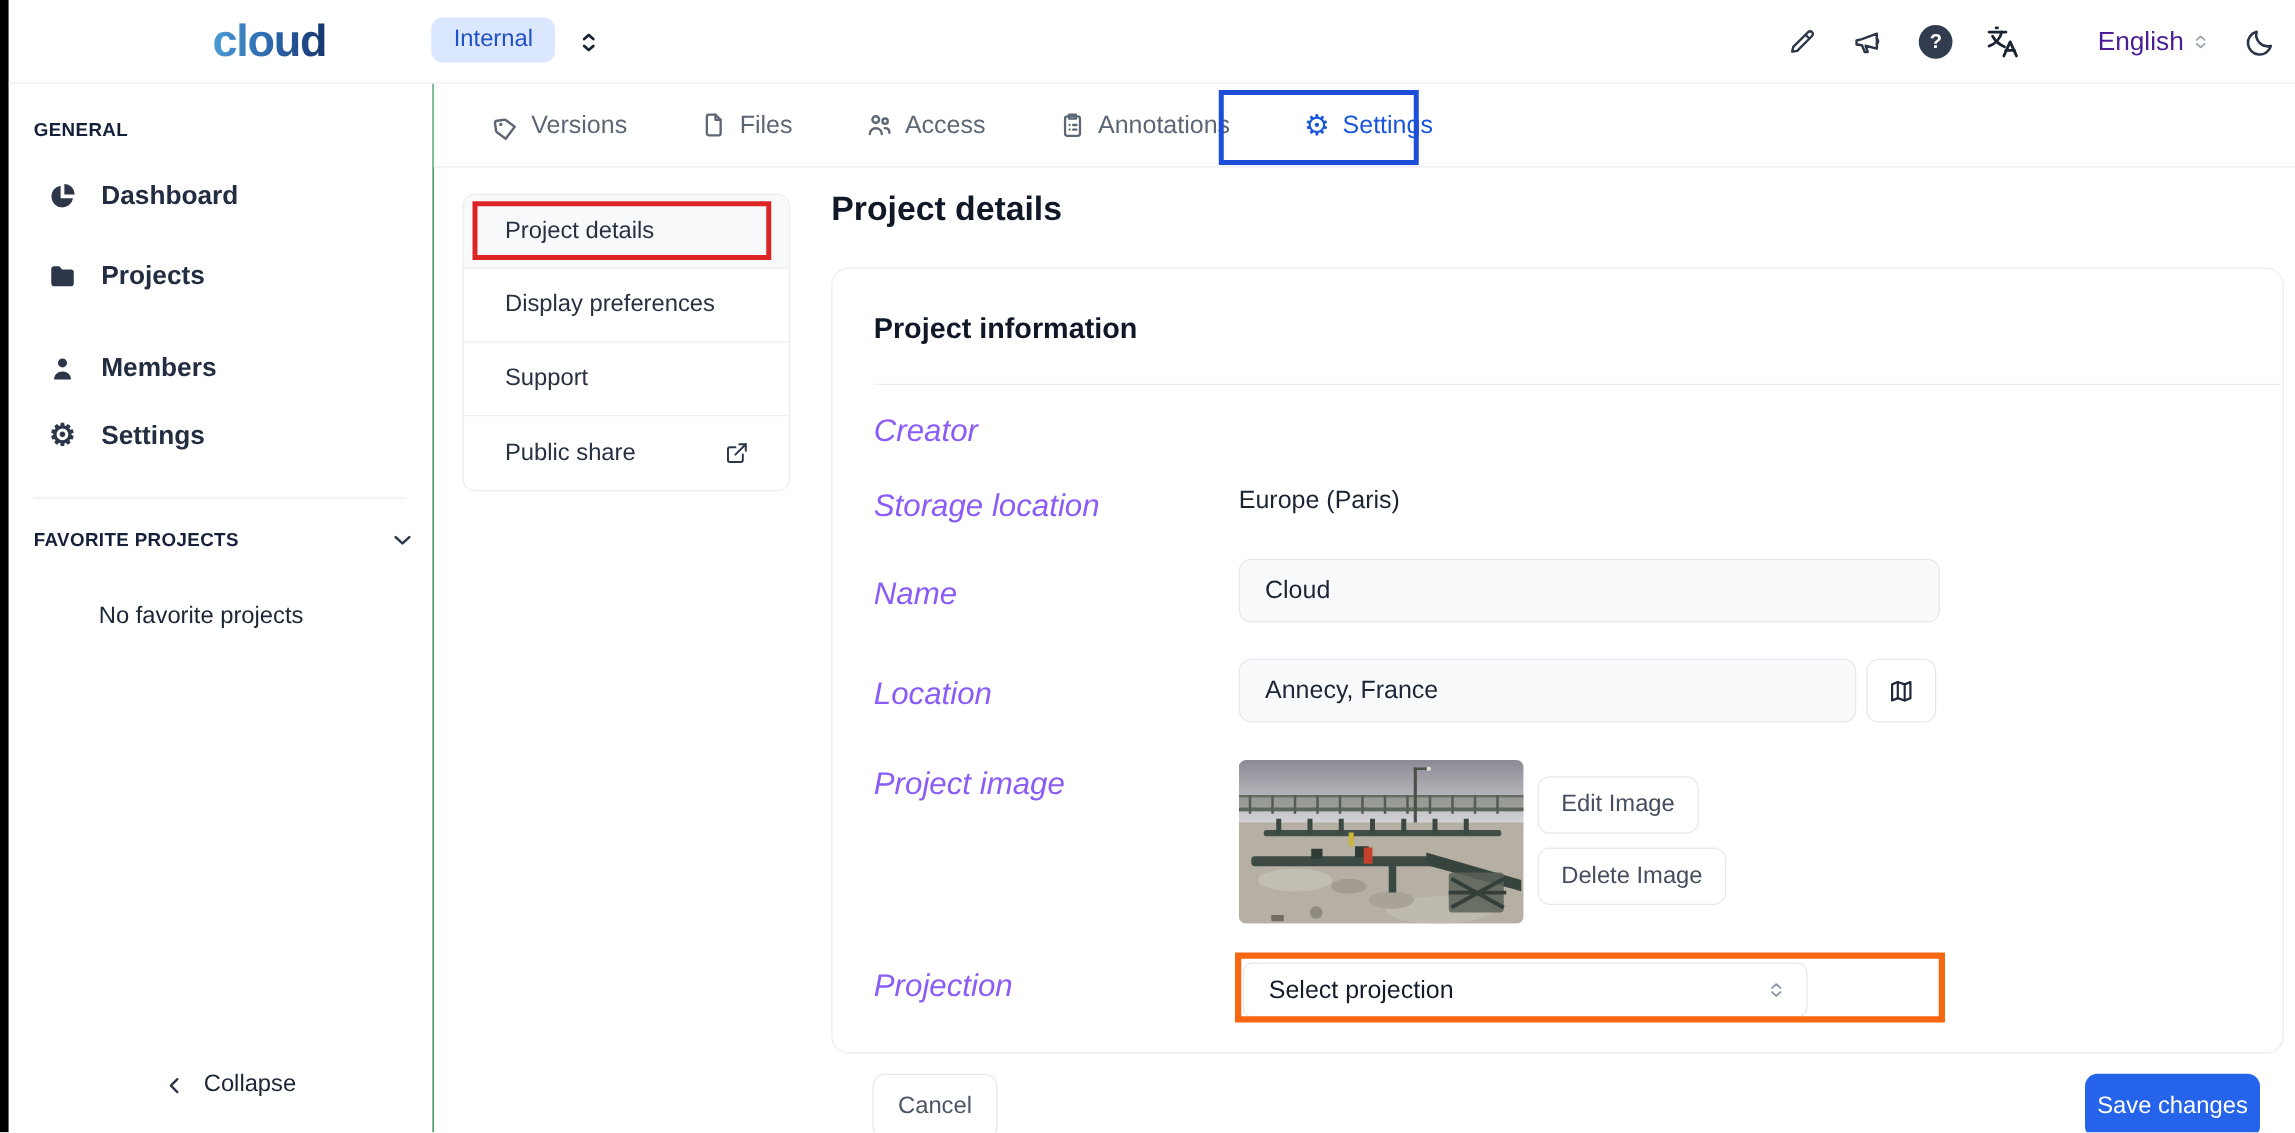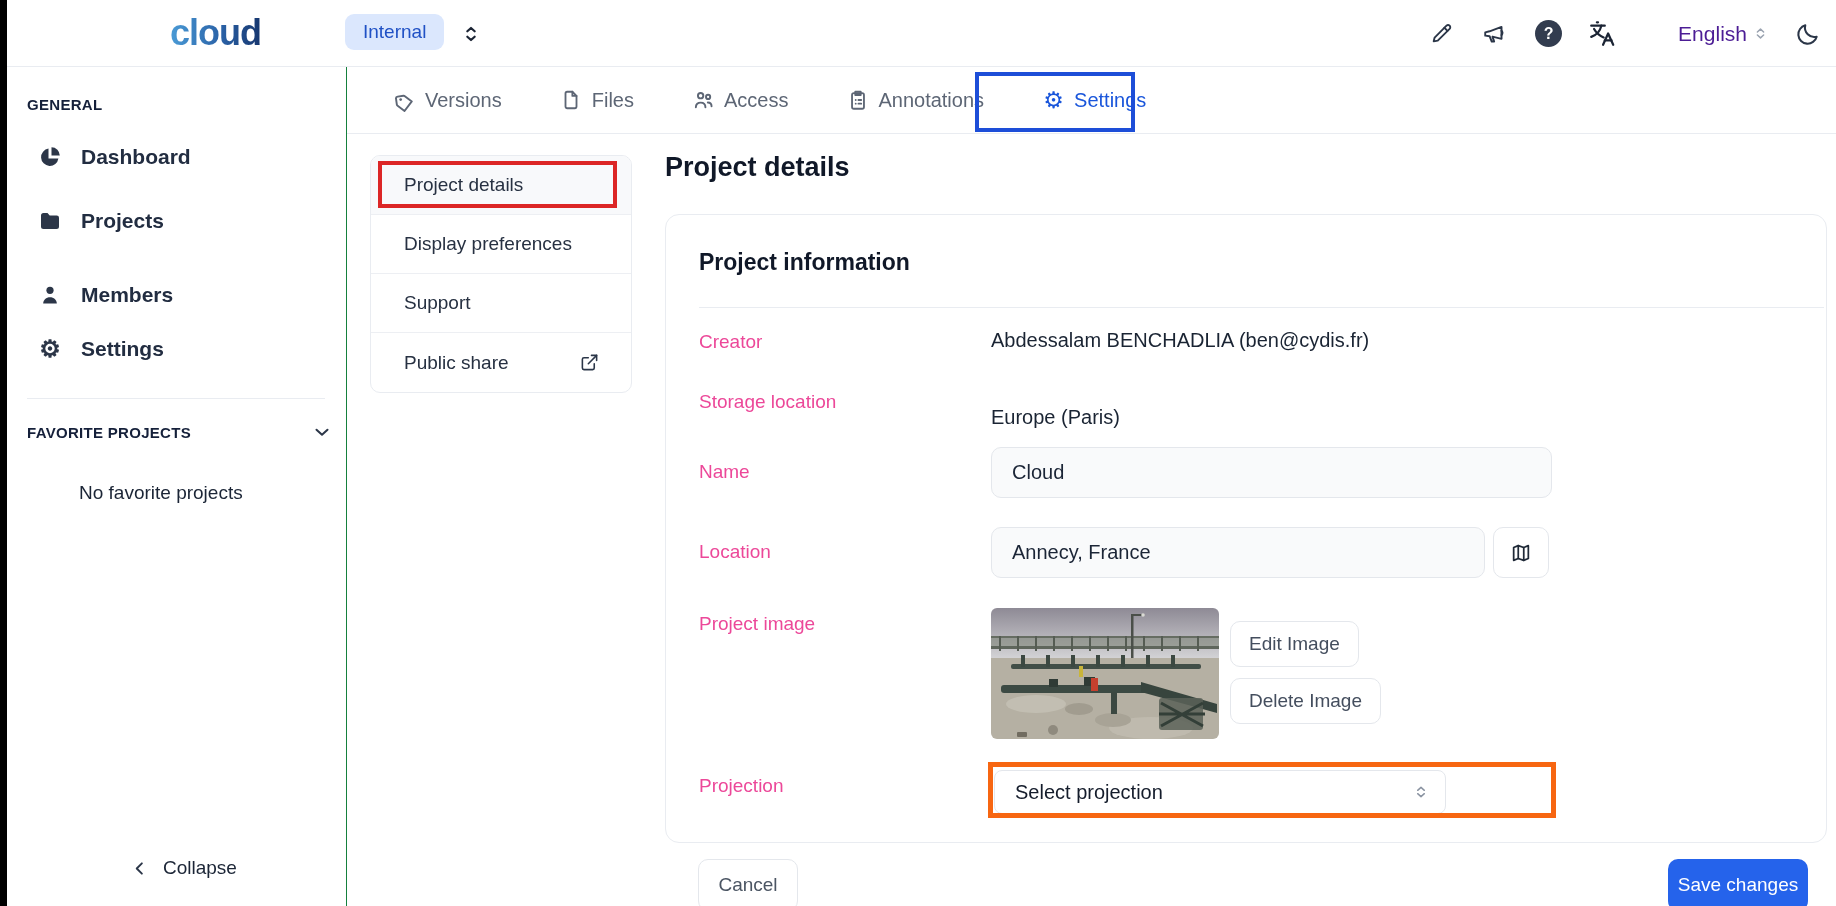--- a/index.html
+++ b/index.html
@@ -50,21 +50,21 @@
                   border-bottom:1px solid #edeff3; cursor:pointer; }
   .submenu-item:last-child { border-bottom:none; }
   .submenu-item.selected { background:#f8f9fb; }
   .submenu-item .ext { position:absolute; right:32px; color:#2b3648; }
 
   
   .page-title { position:absolute; left:665px; top:152px; font-size:27px; font-weight:bold; color:#101828; }
   .card { position:absolute; left:665px; top:214px; width:1162px; height:629px; background:#fff; border:1px solid #e9ecf1; border-radius:14px; }
   .section-title { position:absolute; left:33px; top:34px; font-size:23px; font-weight:bold; color:#101828; }
   .card-divider { position:absolute; left:33px; right:2px; top:92px; height:1px; background:#e9ecf1; }
-  .f-label { position:absolute; left:33px; font-size:19px; color:#ec4899; }
+  .f-label { position:absolute; left:33px; font-size:25px; color:#8b5cf6;font-style:italic; }
   .f-value { position:absolute; left:325px; font-size:20px; color:#1a2433; }
   .f-input { position:absolute; left:325px; height:51px; background:#f9fafb; border:1px solid #e4e7ec; border-radius:10px;
              font-family:"Liberation Sans", sans-serif; font-size:20px; color:#1b2536; padding:0 20px; outline:none; }
   .map-btn { position:absolute; left:827px; top:312px; width:56px; height:51px; background:#fff; border:1px solid #e4e7ec; border-radius:10px;
              display:flex; align-items:center; justify-content:center; color:#1f2937; cursor:pointer; }
   .proj-img { position:absolute; left:325px; top:393px; width:228px; height:131px; border-radius:6px; overflow:hidden; }
   .img-btn { position:absolute; left:564px; height:46px; background:#fff; border:1px solid #e4e7ec; border-radius:10px;
              font-family:"Liberation Sans", sans-serif; font-size:19px; color:#444e5e; padding:0 18px; cursor:pointer; }
   .select { position:absolute; left:328px; top:555px; width:452px; height:44px; background:#fff; border:1px solid #e4e7ec; border-radius:8px;
             display:flex; align-items:center; justify-content:space-between; padding:0 16px 0 20px; cursor:pointer; }
@@ -269,24 +269,23 @@
     </div>
   </div>
 
   <div class="page-title">Project details</div>
 
   <div class="card">
     <div class="section-title">Project information</div>
     <div class="card-divider"></div>
 
     <div class="f-label" style="top:116px;">Creator</div>
-    <div class="f-value" style="top:114px;">Abdessalam BENCHADLIA (ben@cydis.fr)</div>
 
     <div class="f-label" style="top:176px;">Storage location</div>
-    <div class="f-value" style="top:191px;text-align:center;">Europe (Paris)</div>
+    <div class="f-value" style="top:174px;text-align:center;">Europe (Paris)</div>
 
     <div class="f-label" style="top:246px;">Name</div>
     <input class="f-input" style="top: 232px; width: 561px;" value="Cloud">
 
     <div class="f-label" style="top:326px;">Location</div>
     <input class="f-input" style="top: 312px; width: 494px;" value="Annecy, France">
     <div class="map-btn">
       <span>
         <svg width="22" height="22" viewBox="0 0 24 24" fill="none" stroke="currentColor" stroke-width="1.9" stroke-linecap="round" stroke-linejoin="round">
           <path d="M9 4L4 6v14l5-2 6 2 5-2V4l-5 2-6-2z"></path>

